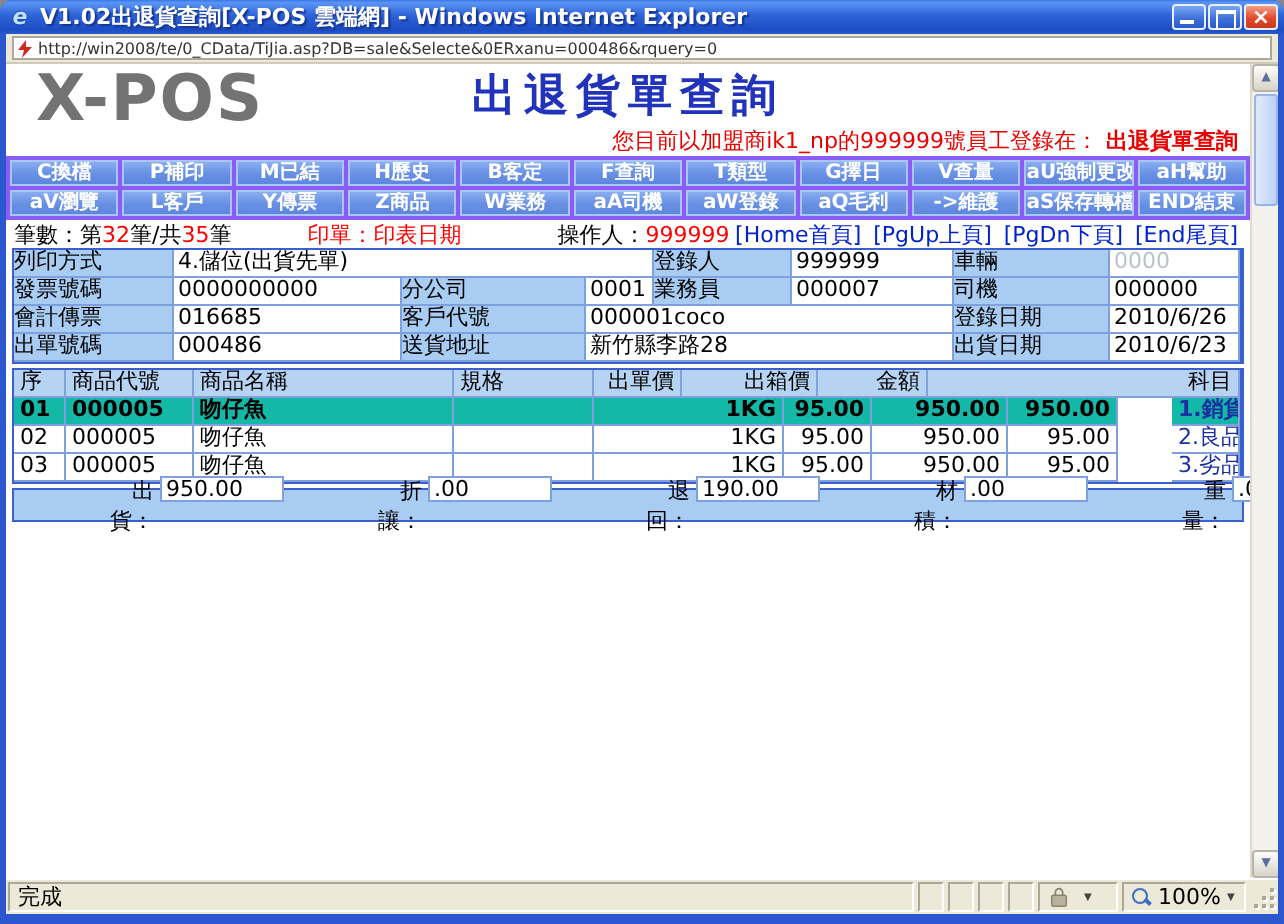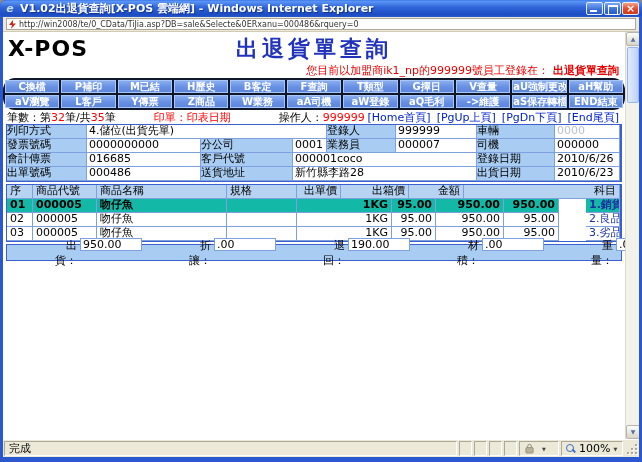--- a/index.html
+++ b/index.html
@@ -35,28 +35,28 @@
     display:flex; align-items:center; padding:1px 3px; border-bottom:1px solid #cfcbb8; }
   .urlbox { flex:1; height:12px; background:#fff; border:1px solid #aca899;
     display:flex; align-items:center; padding:0 2px; overflow:hidden; }
   .bolt { width:7px; height:9px; flex:0 0 7px; margin-right:3px; }
   .url-text { font-size:8px; color:#333; white-space:nowrap; letter-spacing:0; }
   
   .content { flex:1; margin:0 3px; background:#fff; position:relative; overflow:hidden; }
   .page { position:absolute; left:0; top:0; width:622px; }
   
   .page-header { position:relative; height:32px; padding-top:3px; }
-  .logo { position:absolute; left:5px; top:3px; font-size:22px; font-weight:900; color:#000000;
+  .logo { position:absolute; left:15px; top:3px; font-size:32px; font-weight:900; color:#737373;
     letter-spacing:1px; line-height:28px; }
   .page-title { position:absolute; left:0; right:0; top:3px; text-align:center; font-size:22px;
     font-weight:bold; color:#2233bb; letter-spacing:4px; line-height:28px; }
   .login-line { text-align:right; padding:0 6px 1px 0; font-size:11px; color:#e80000; height:14px; line-height:13px; }
   .login-line .page-ref { font-weight:bold; margin-left:4px; }
   
-  .toolbar { background:#0f172a; padding:1px;border-radius:12px; }
+  .toolbar { background:#8b5cf6; padding:1px; }
   .toolbar-row { display:flex; }
   .tbtn { flex:1; margin:1px; height:13px; line-height:12px; text-align:center;
     background:linear-gradient(180deg,#89adf0,#6790e4 55%,#5d86dd);
     border:1px solid #a8c6f8; color:#fff; font-size:10px; font-weight:bold;
     cursor:pointer; white-space:nowrap; overflow:hidden; }
   
   .infobar { display:flex; align-items:center; height:14px; font-size:11px; padding:0 4px; color:#000; }
   .infobar .red { color:#f00; }
   .infobar .print { color:#f00; margin-left:38px; }
   .infobar .oper { margin-left:48px; }

